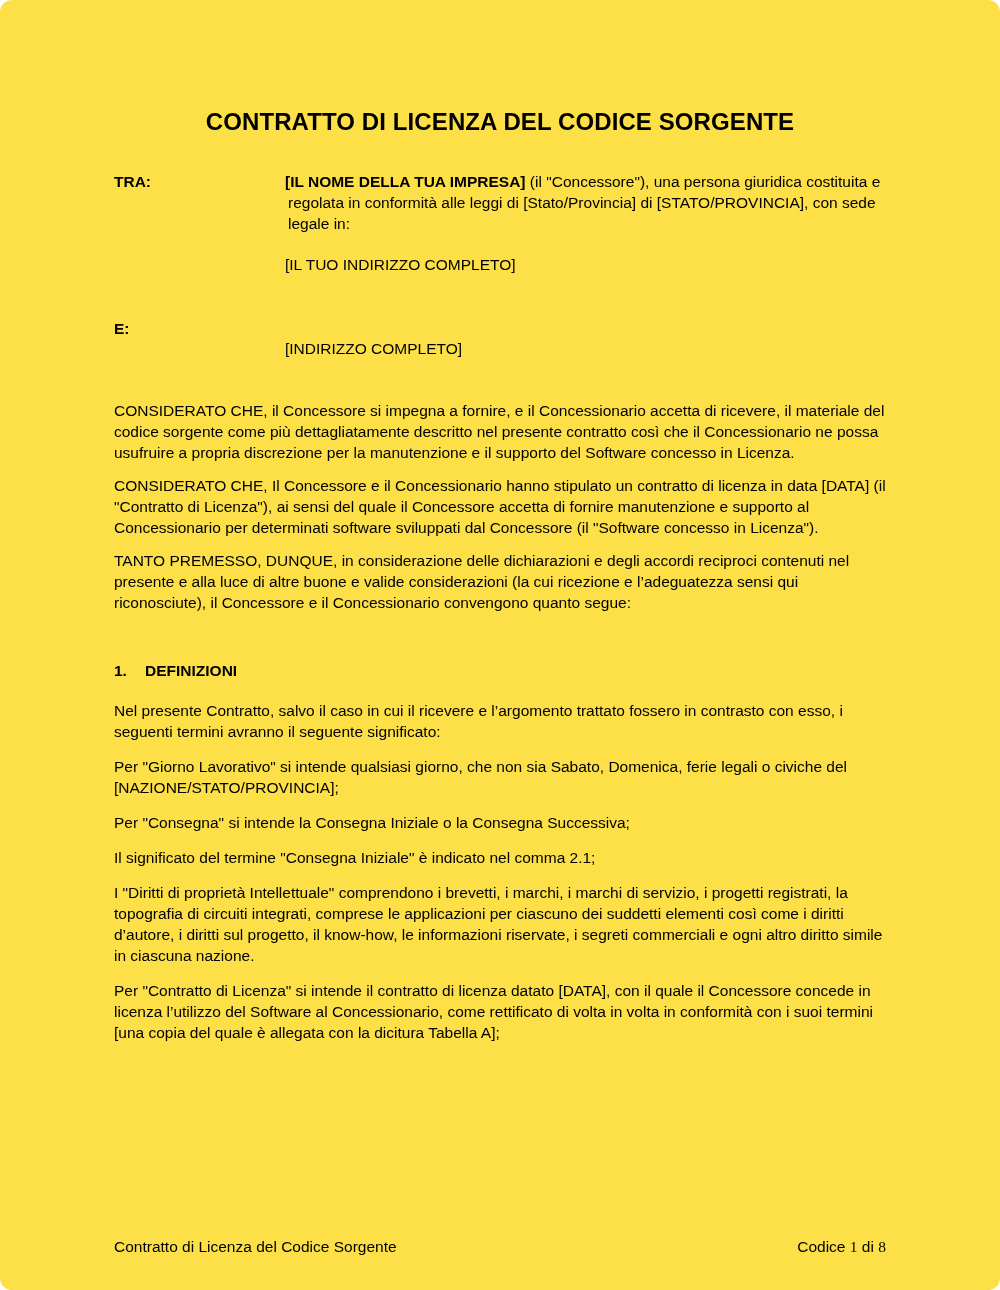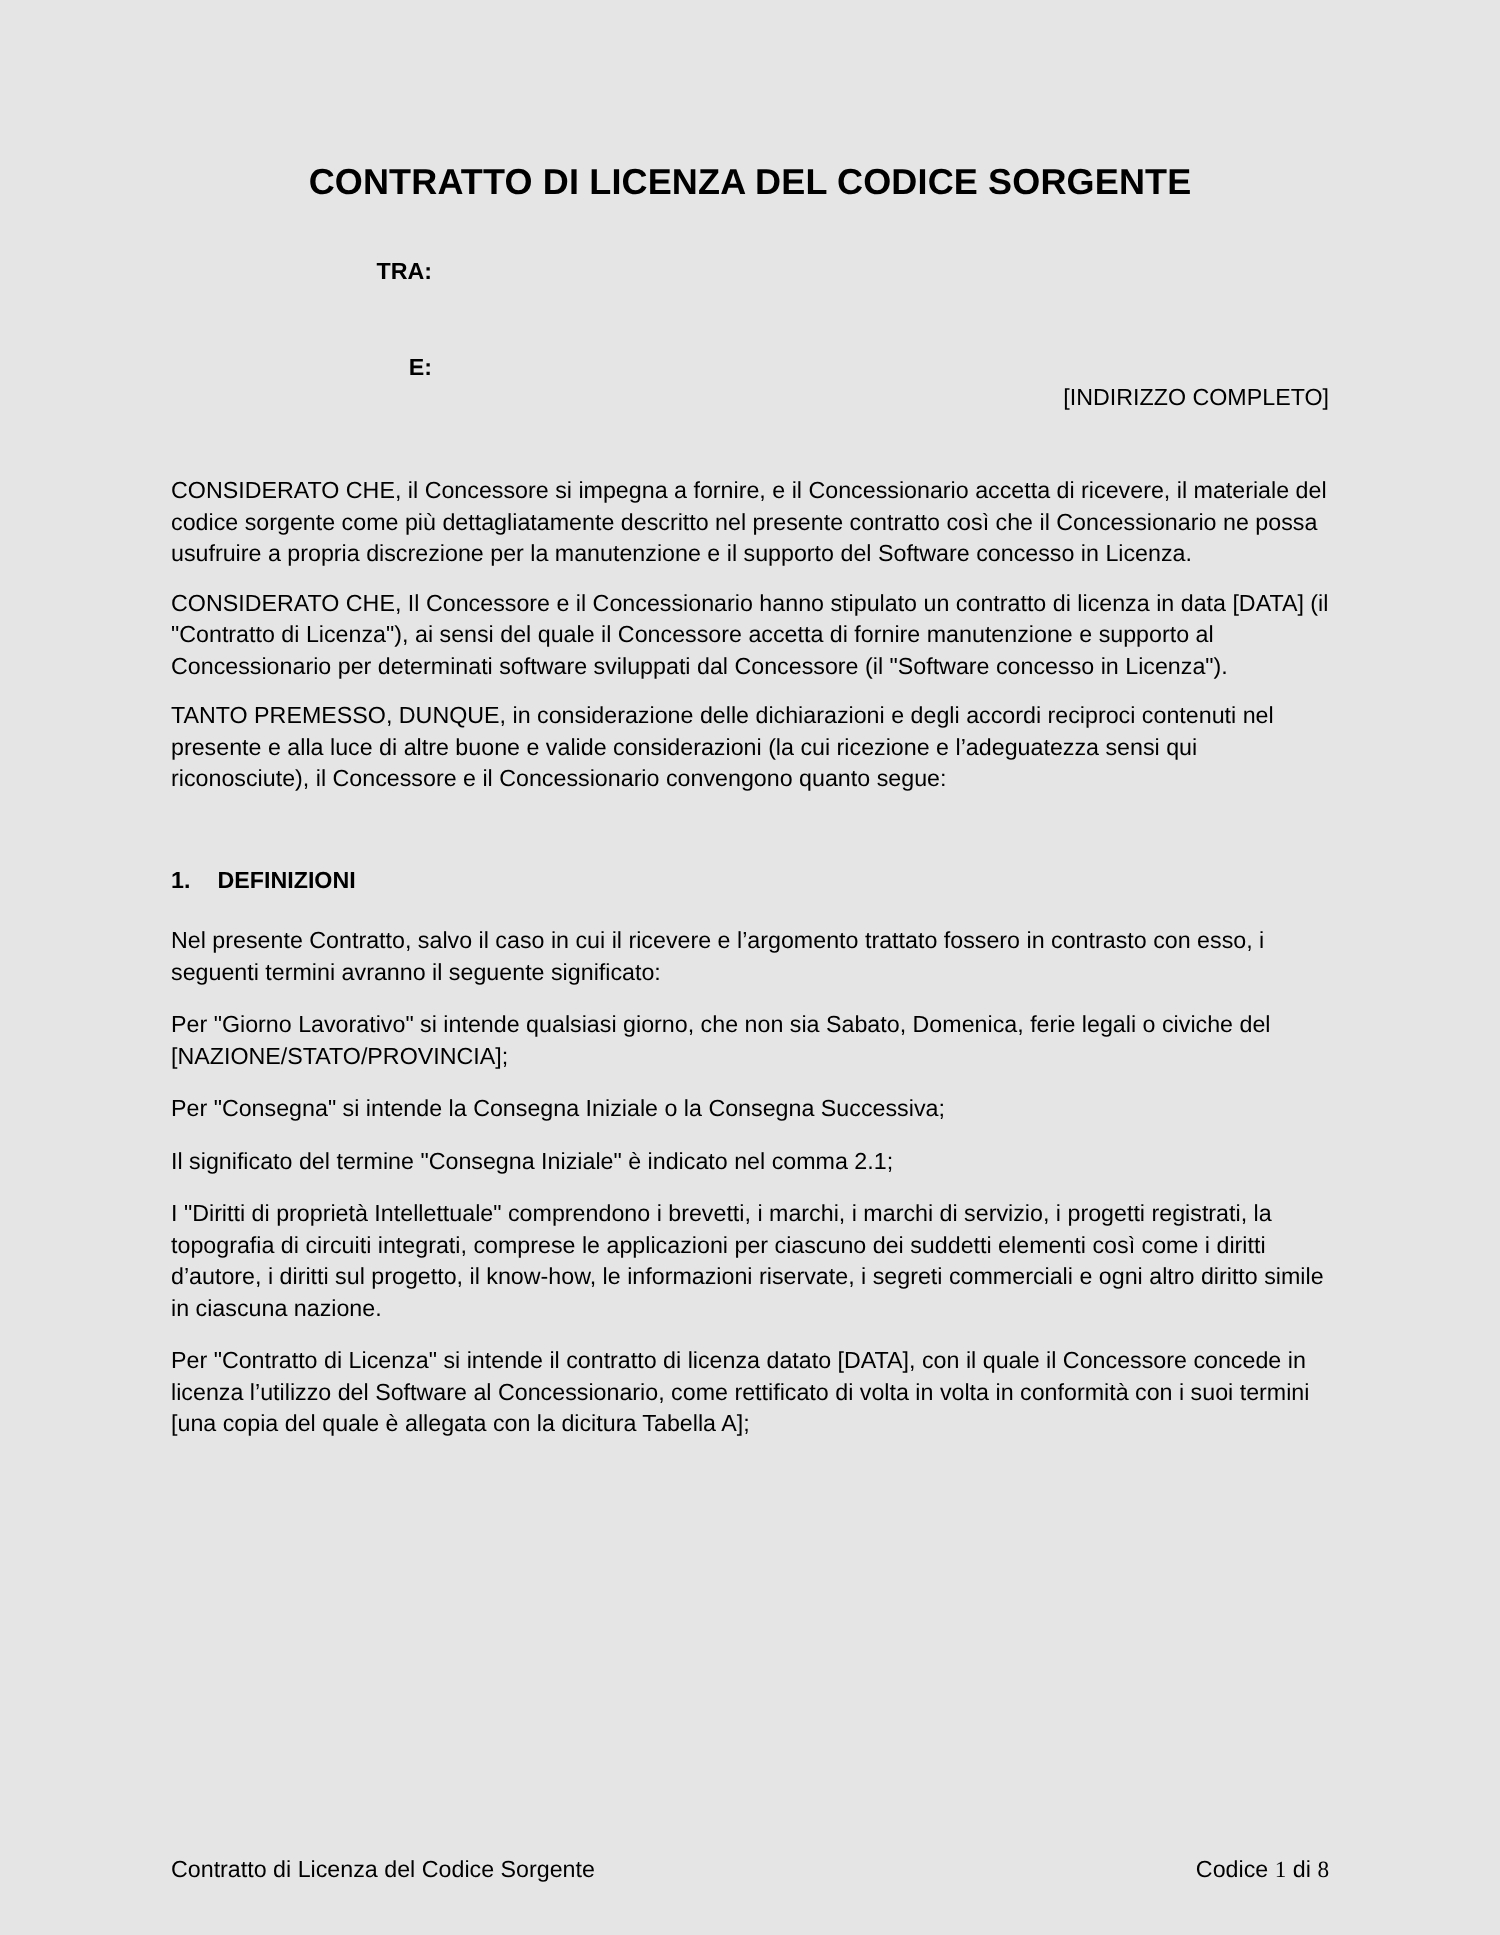--- a/index.html
+++ b/index.html
@@ -14,21 +14,22 @@
     position: relative;
     overflow: hidden;
     font-family: "Liberation Sans", sans-serif;
     color: #000000;
     -webkit-font-smoothing: antialiased;
   }
 
   .page {
     position: absolute;
     inset: 0;
-    background: #e5e5e5;
+    background: #fde047;
+    border-radius: 12px;
   }
 
   
   .content {
     position: absolute;
     left: 114px;
     top: 0;
     width: 772px;
   }
 
@@ -49,21 +50,20 @@
     padding-top: 50px;
   }
 
   
   .parties {
     padding-top: 35px;
   }
   .party-row {
     display: flex;
     align-items: flex-start;
-    text-align: right;
   }
   .party-row + .party-row {
     margin-top: 43px;
   }
   .party-label {
     width: 174px;
     flex: 0 0 174px;
     font-size: 15.5px;
     font-weight: bold;
     line-height: 21px;
@@ -145,20 +145,24 @@
 <div class="page">
   <div class="content">
 
     <h1 class="doc-title">CONTRATTO DI LICENZA DEL CODICE SORGENTE</h1>
 
 
     <div class="parties">
 
       <div class="party-row">
         <div class="party-label">TRA:</div>
+        <div class="party-body">
+          <p class="lead"><b>[IL NOME DELLA TUA IMPRESA]</b><span> (il "Concessore"), una persona giuridica costituita e regolata in conformità alle leggi di [Stato/Provincia] di [STATO/PROVINCIA], con sede legale in:</span></p>
+          <p class="party-address">[IL TUO INDIRIZZO COMPLETO]</p>
+        </div>
       </div>
 
       <div class="party-row">
         <div class="party-label">E:</div>
         <div class="party-body">
           <p class="party-address">[INDIRIZZO COMPLETO]</p>
         </div>
       </div>
 
     </div>

